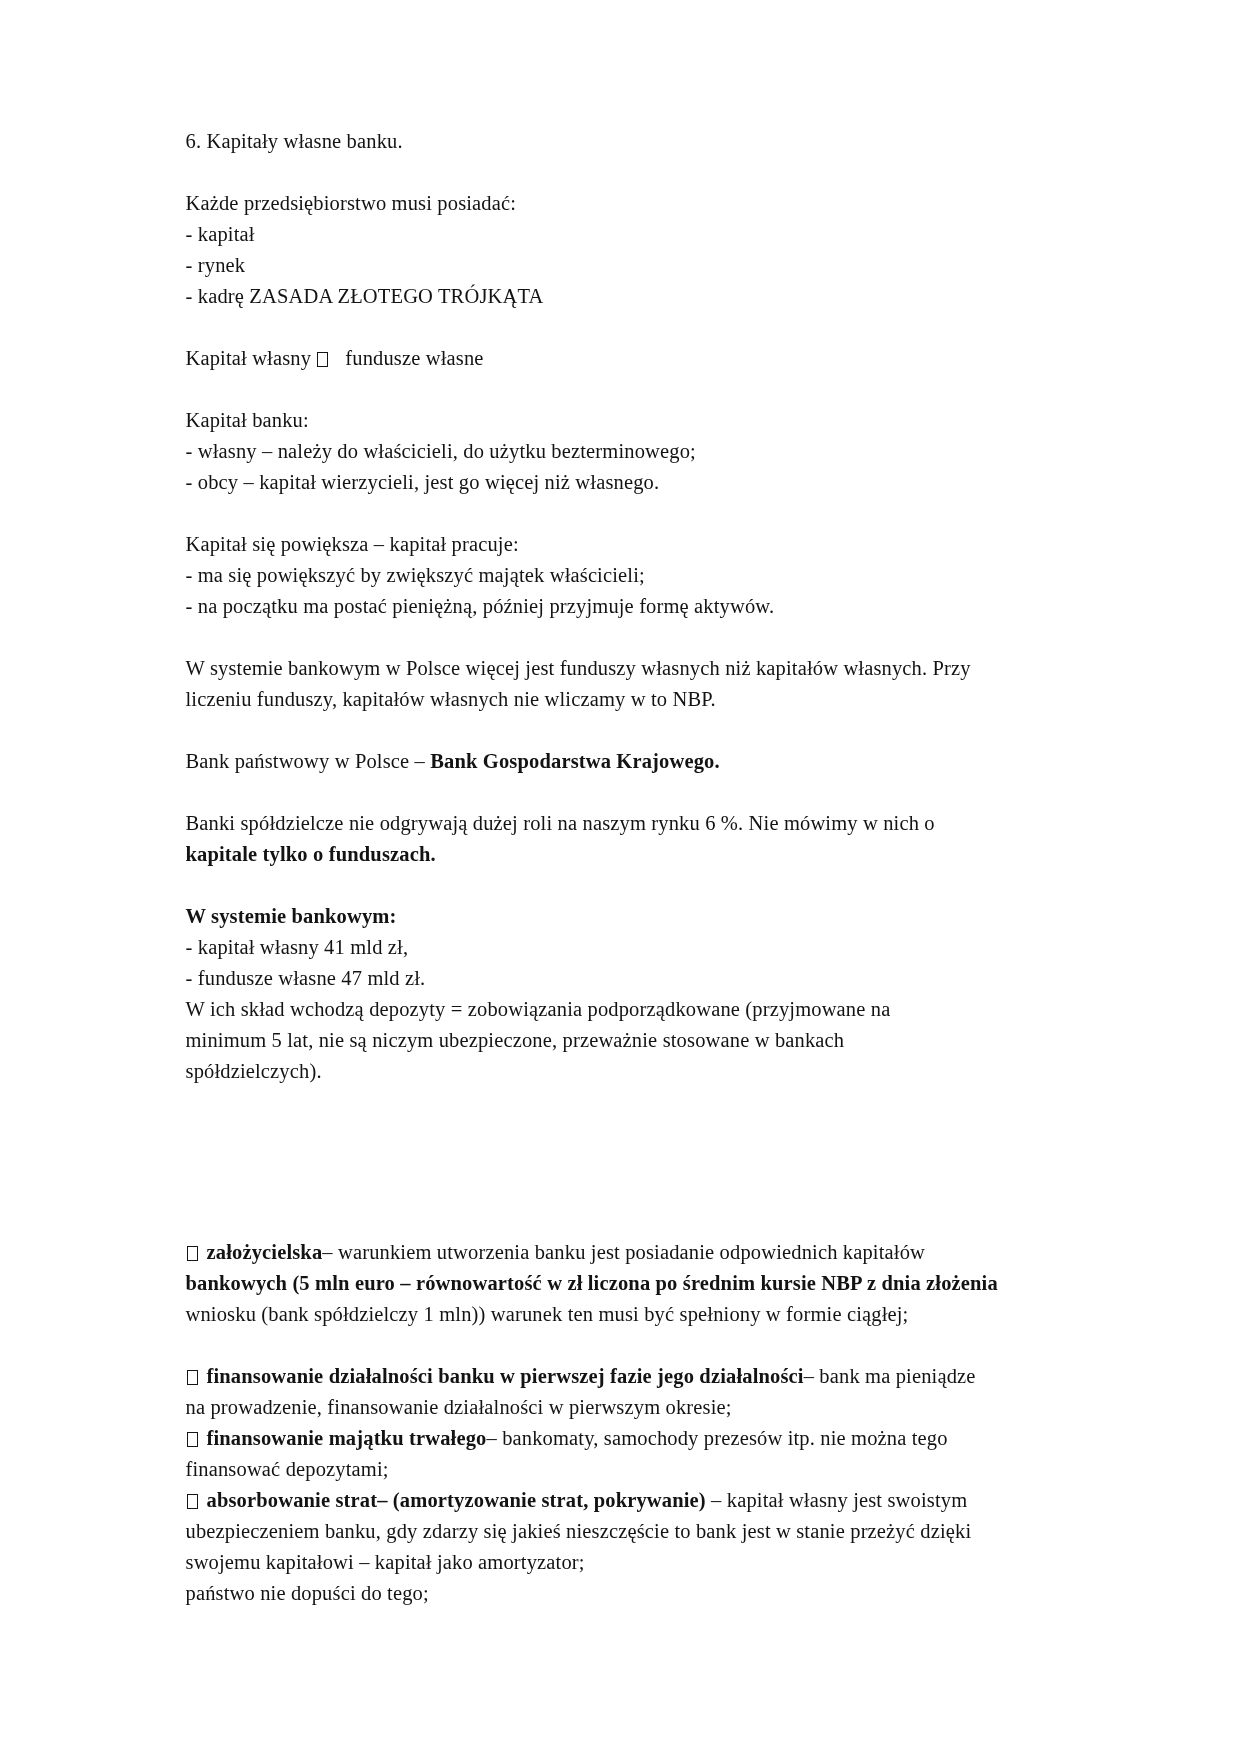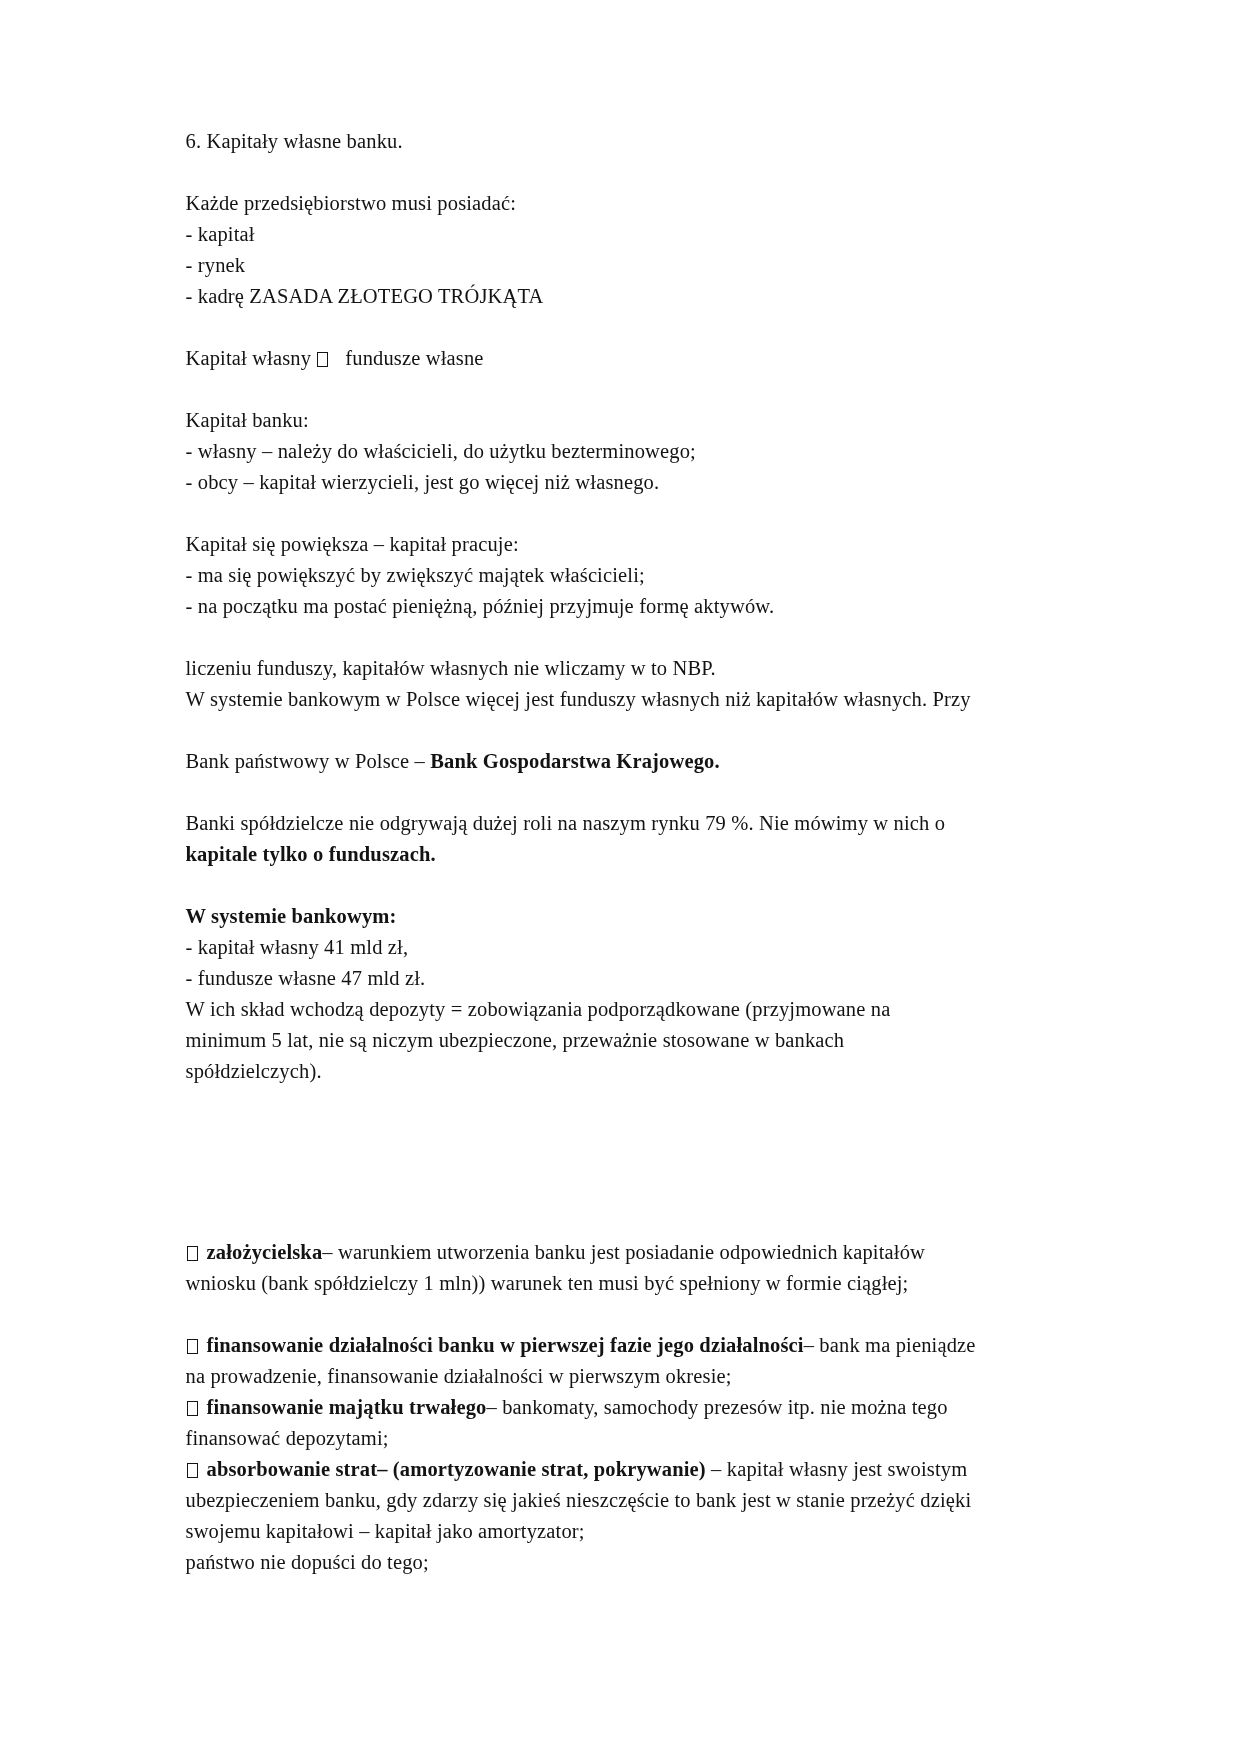--- a/index.html
+++ b/index.html
@@ -105,53 +105,54 @@
 
     <p class="para">
       <span class="line">Kapitał się powiększa – kapitał pracuje:</span>
       <span class="line">- ma się powiększyć by zwiększyć majątek właścicieli;</span>
       <span class="line">- na początku ma postać pieniężną, później przyjmuje formę aktywów.</span>
     </p>
 
     <div class="gap-md"></div>
 
     <p class="para">
+      <span class="line">W systemie bankowym w Polsce więcej jest funduszy własnych niż kapitałów własnych. Przy</span>
       <span class="line">liczeniu funduszy, kapitałów własnych nie wliczamy w to NBP.</span>
-      <span class="line">W systemie bankowym w Polsce więcej jest funduszy własnych niż kapitałów własnych. Przy</span>
     </p>
 
     <div class="gap-md"></div>
 
     <p class="para">
       <span class="line"><span>Bank państwowy w Polsce – </span><b>Bank Gospodarstwa Krajowego.</b></span>
     </p>
 
     <div class="gap-md"></div>
 
     <p class="para">
-      <span class="line">Banki spółdzielcze nie odgrywają dużej roli na naszym rynku 79 %. Nie mówimy w nich o</span>
+      <span class="line">Banki spółdzielcze nie odgrywają dużej roli na naszym rynku 6 %. Nie mówimy w nich o</span>
       <b class="line">kapitale tylko o funduszach.</b>
     </p>
 
     <div class="gap-md"></div>
 
     <p class="para">
       <b class="line">W systemie bankowym:</b>
       <span class="line">- kapitał własny 41 mld zł,</span>
       <span class="line">- fundusze własne 47 mld zł.</span>
       <span class="line">W ich skład wchodzą depozyty = zobowiązania podporządkowane (przyjmowane na</span>
       <span class="line">minimum 5 lat, nie są niczym ubezpieczone, przeważnie stosowane w bankach</span>
       <span class="line">spółdzielczych).</span>
     </p>
 
     <div class="gap-xl"></div>
 
 
     <p class="para">
       <span class="bullet-line"><span class="tofu"></span><b>założycielska</b><span>– warunkiem utworzenia banku jest posiadanie odpowiednich kapitałów</span></span>
+      <b class="line">bankowych (5 mln euro – równowartość w zł liczona po średnim kursie NBP z dnia złożenia</b>
       <span class="line">wniosku (bank spółdzielczy 1 mln)) warunek ten musi być spełniony w formie ciągłej;</span>
     </p>
 
     <div class="gap-md"></div>
 
     <p class="para">
       <span class="bullet-line"><span class="tofu"></span><b>finansowanie działalności banku w pierwszej fazie jego działalności</b><span>– bank ma pieniądze</span></span>
       <span class="line">na prowadzenie, finansowanie działalności w pierwszym okresie;</span>
     </p>
 

